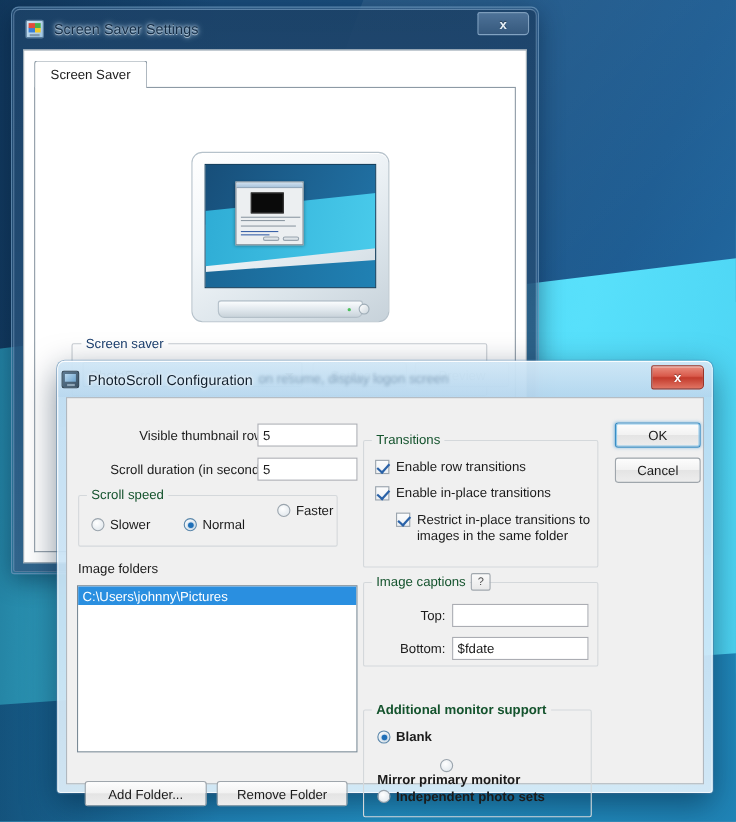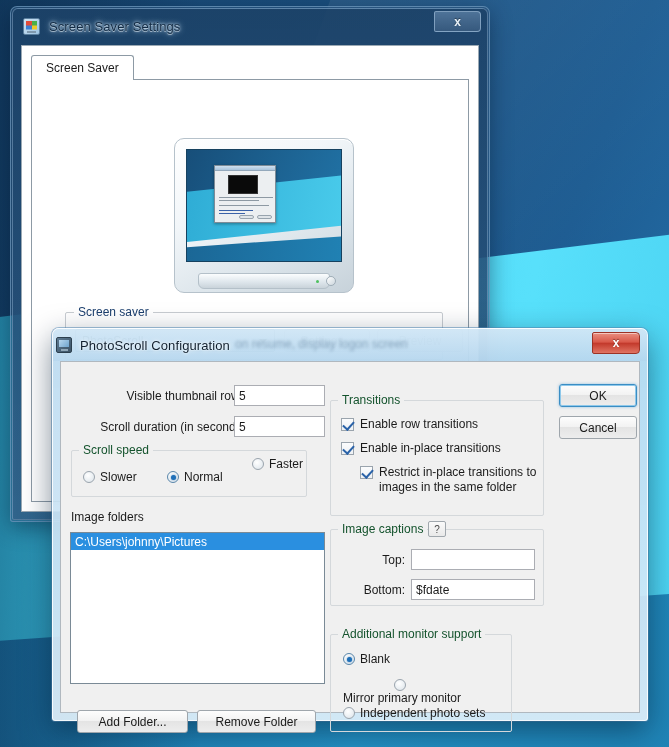--- a/index.html
+++ b/index.html
@@ -413,21 +413,21 @@
 
     <div class="gbox" style="left:269px; top:167px; width:214px; height:77px;">
       <div class="legend">Image captions</div>
       <div id="ps-help-btn" style="left:97px; top:-9px;">?</div>
       <div class="lbl" style="left:8px; top:23px; width:66px; text-align:right;">Top:</div>
       <div class="txtfield" style="left:80px; top:19px; width:124px;"></div>
       <div class="lbl" style="left:8px; top:53px; width:66px; text-align:right;">Bottom:</div>
       <div class="txtfield" style="left:80px; top:49px; width:124px;">$fdate</div>
     </div>
 
-    <div class="gbox" style="left:269px; top:272px; width:182px; height:98px;">
+    <div class="gbox" style="left:269px; top:283px; width:208px; height:98px;font-weight:bold;">
       <div class="legend">Additional monitor support</div>
       <div class="radio on" style="left:12px; top:17px;">
         <span class="dot"></span>
         <span>Blank</span>
       </div>
       <div class="radio" style="left:12px; top:44px;flex-direction:column;">
         <span class="dot"></span>
         <span>Mirror primary monitor</span>
       </div>
       <div class="radio" style="left:12px; top:71px;">

